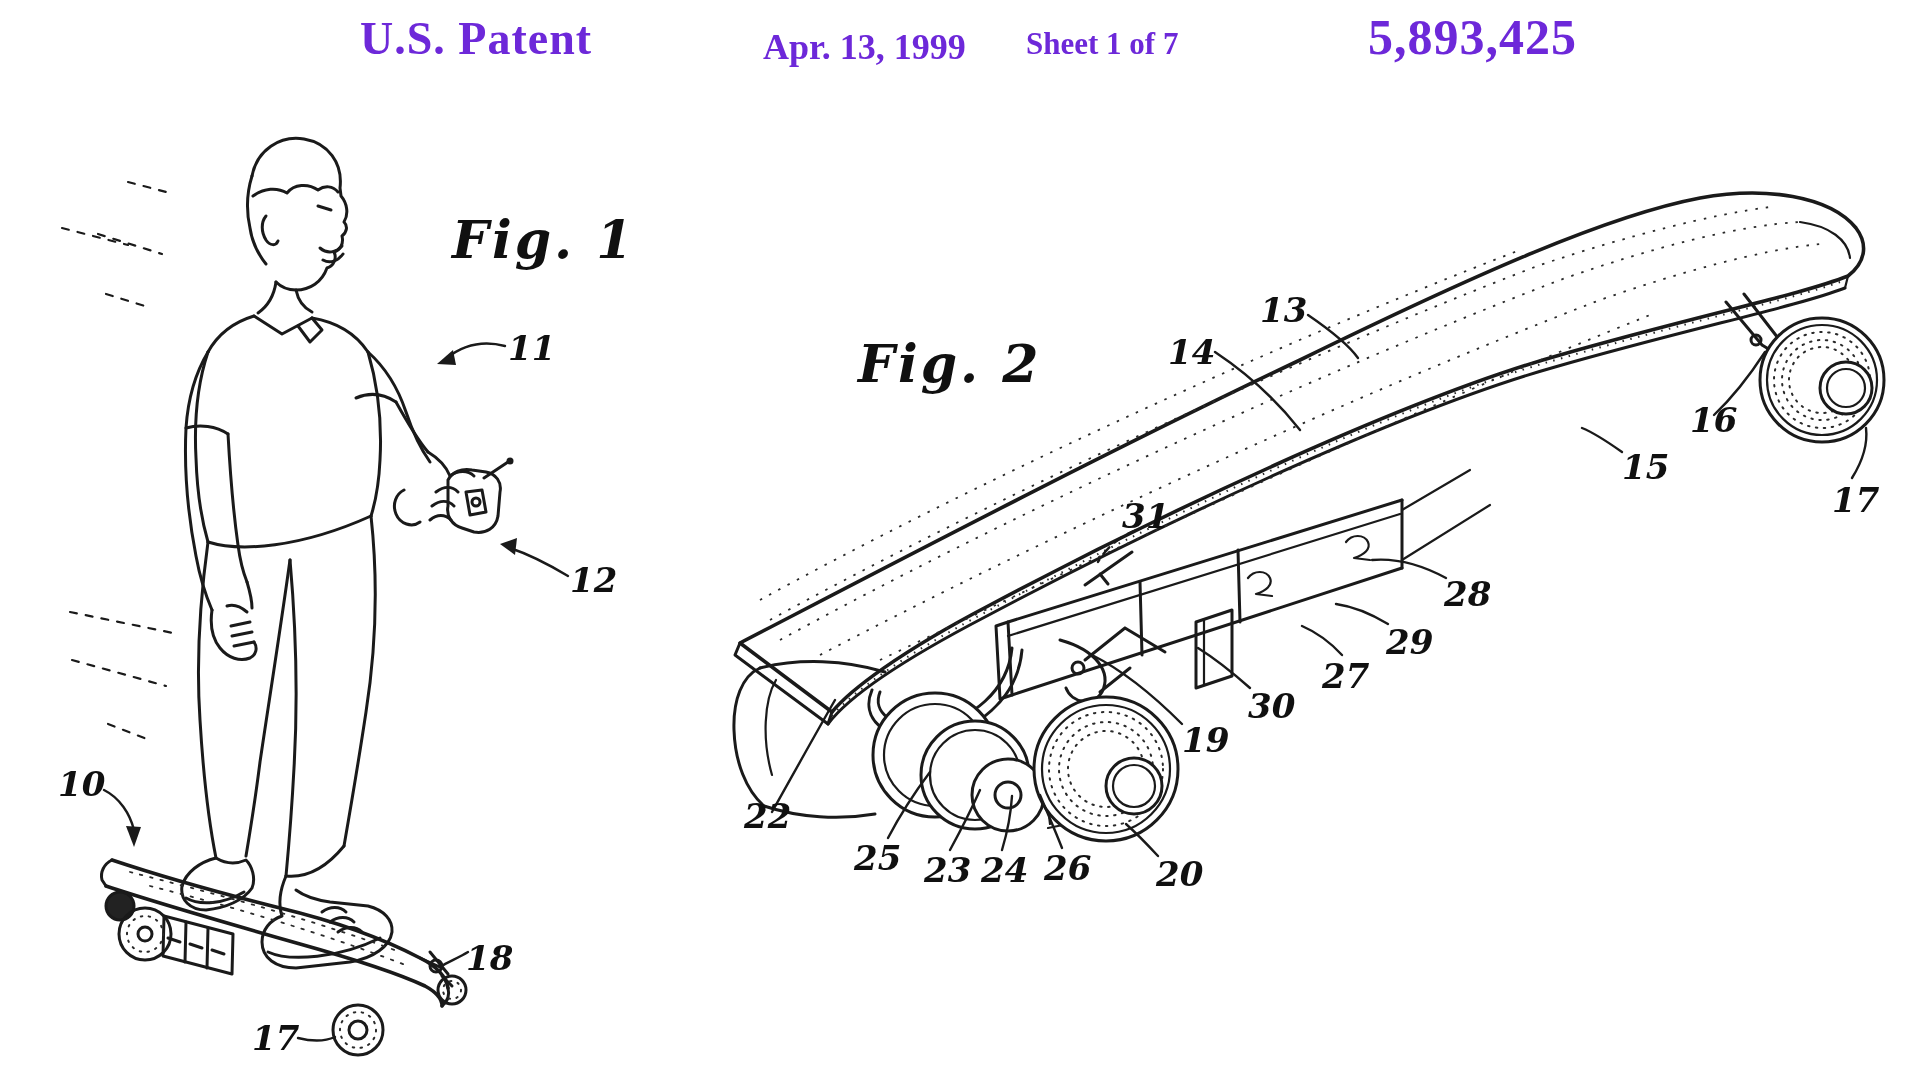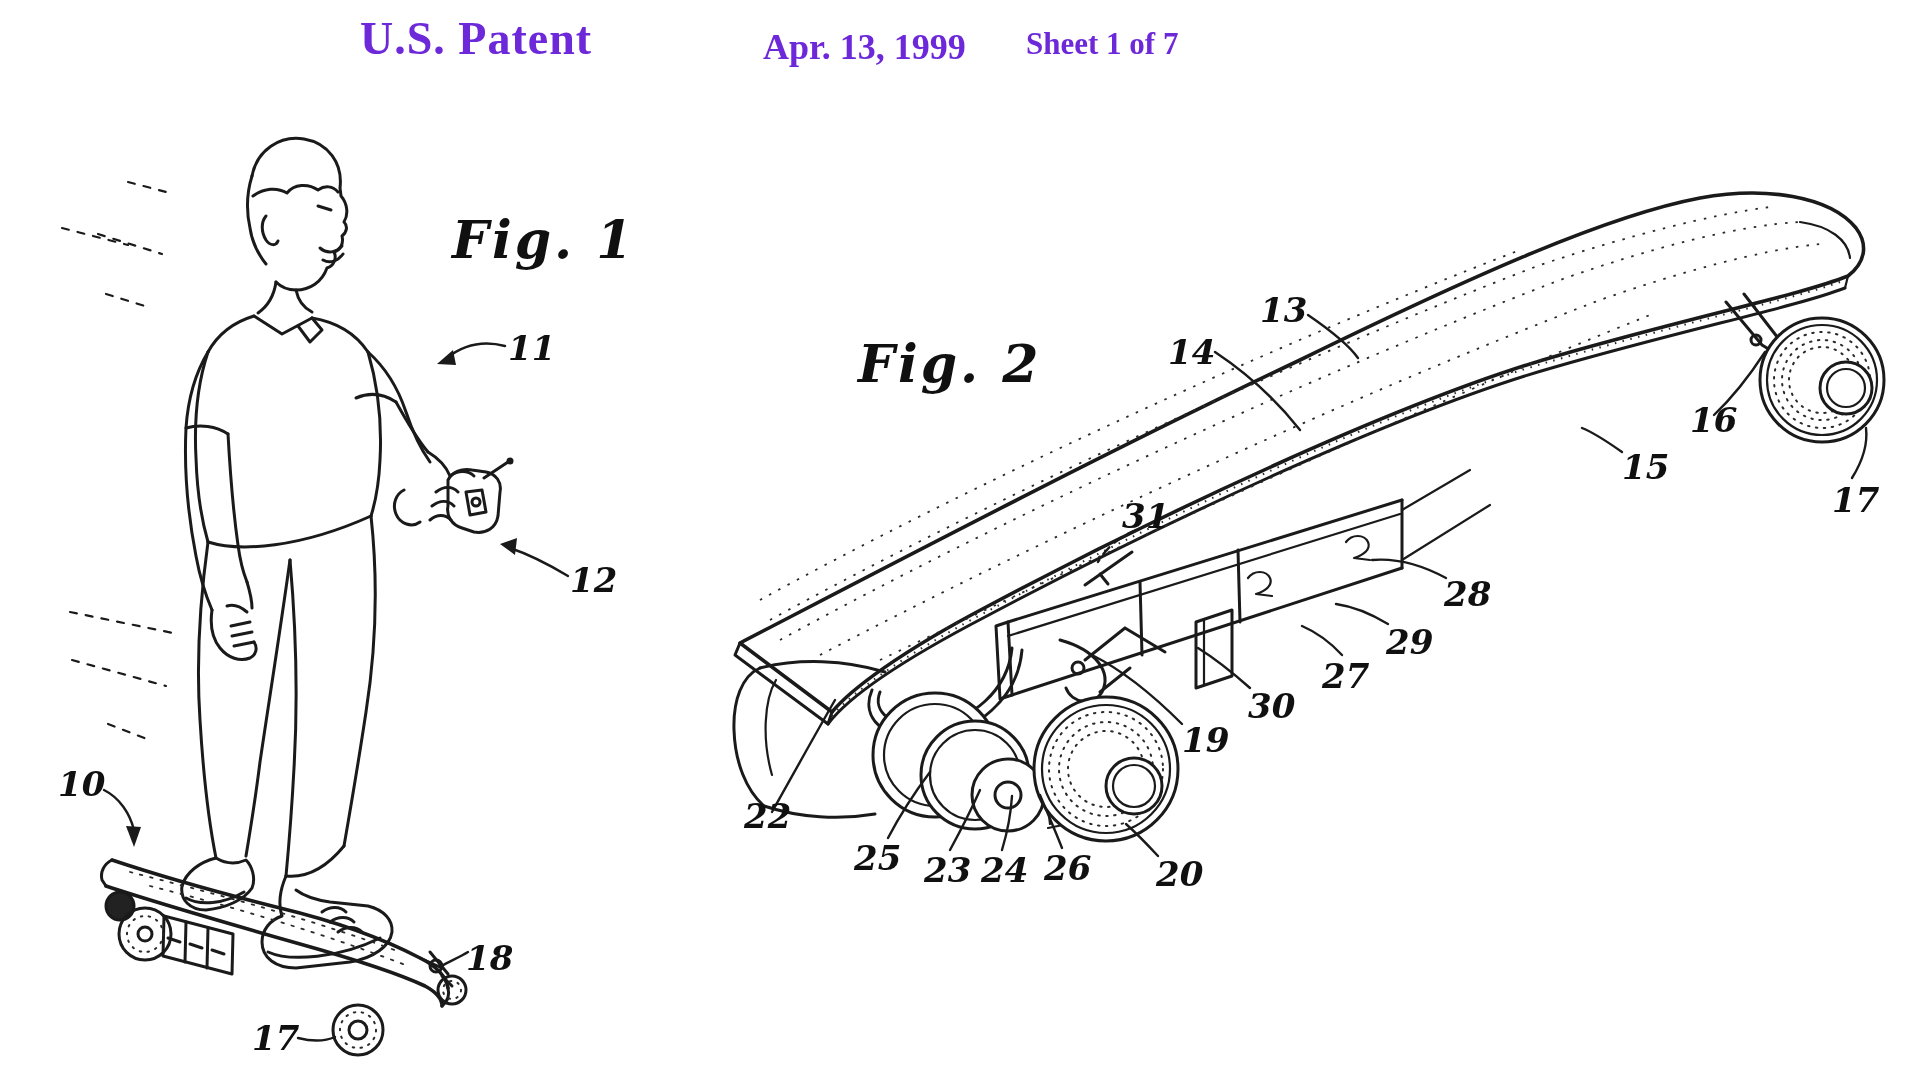--- a/index.html
+++ b/index.html
@@ -23,20 +23,21 @@
   .whitefill{fill:#ffffff;}
 </style>
 </head>
 <body>
 
 <div id="page">
 
   <div id="h-patent" class="hdr">U.S. Patent</div>
   <div id="h-date" class="hdr">Apr. 13, 1999</div>
   <div id="h-sheet" class="hdr">Sheet 1 of 7</div>
+  <div id="h-number" class="hdr">5,893,425</div>
 
   <svg width="1920" height="1080" viewBox="0 0 1920 1080" style="position:absolute;left:0;top:0">
 
     <g>
 
       <g class="ink w2 dash">
         <path d="M 128,182 L 174,194"></path>
         <path d="M 62,228 L 128,245"></path>
         <path d="M 98,234 L 162,254"></path>
         <path d="M 106,294 L 148,307"></path>

